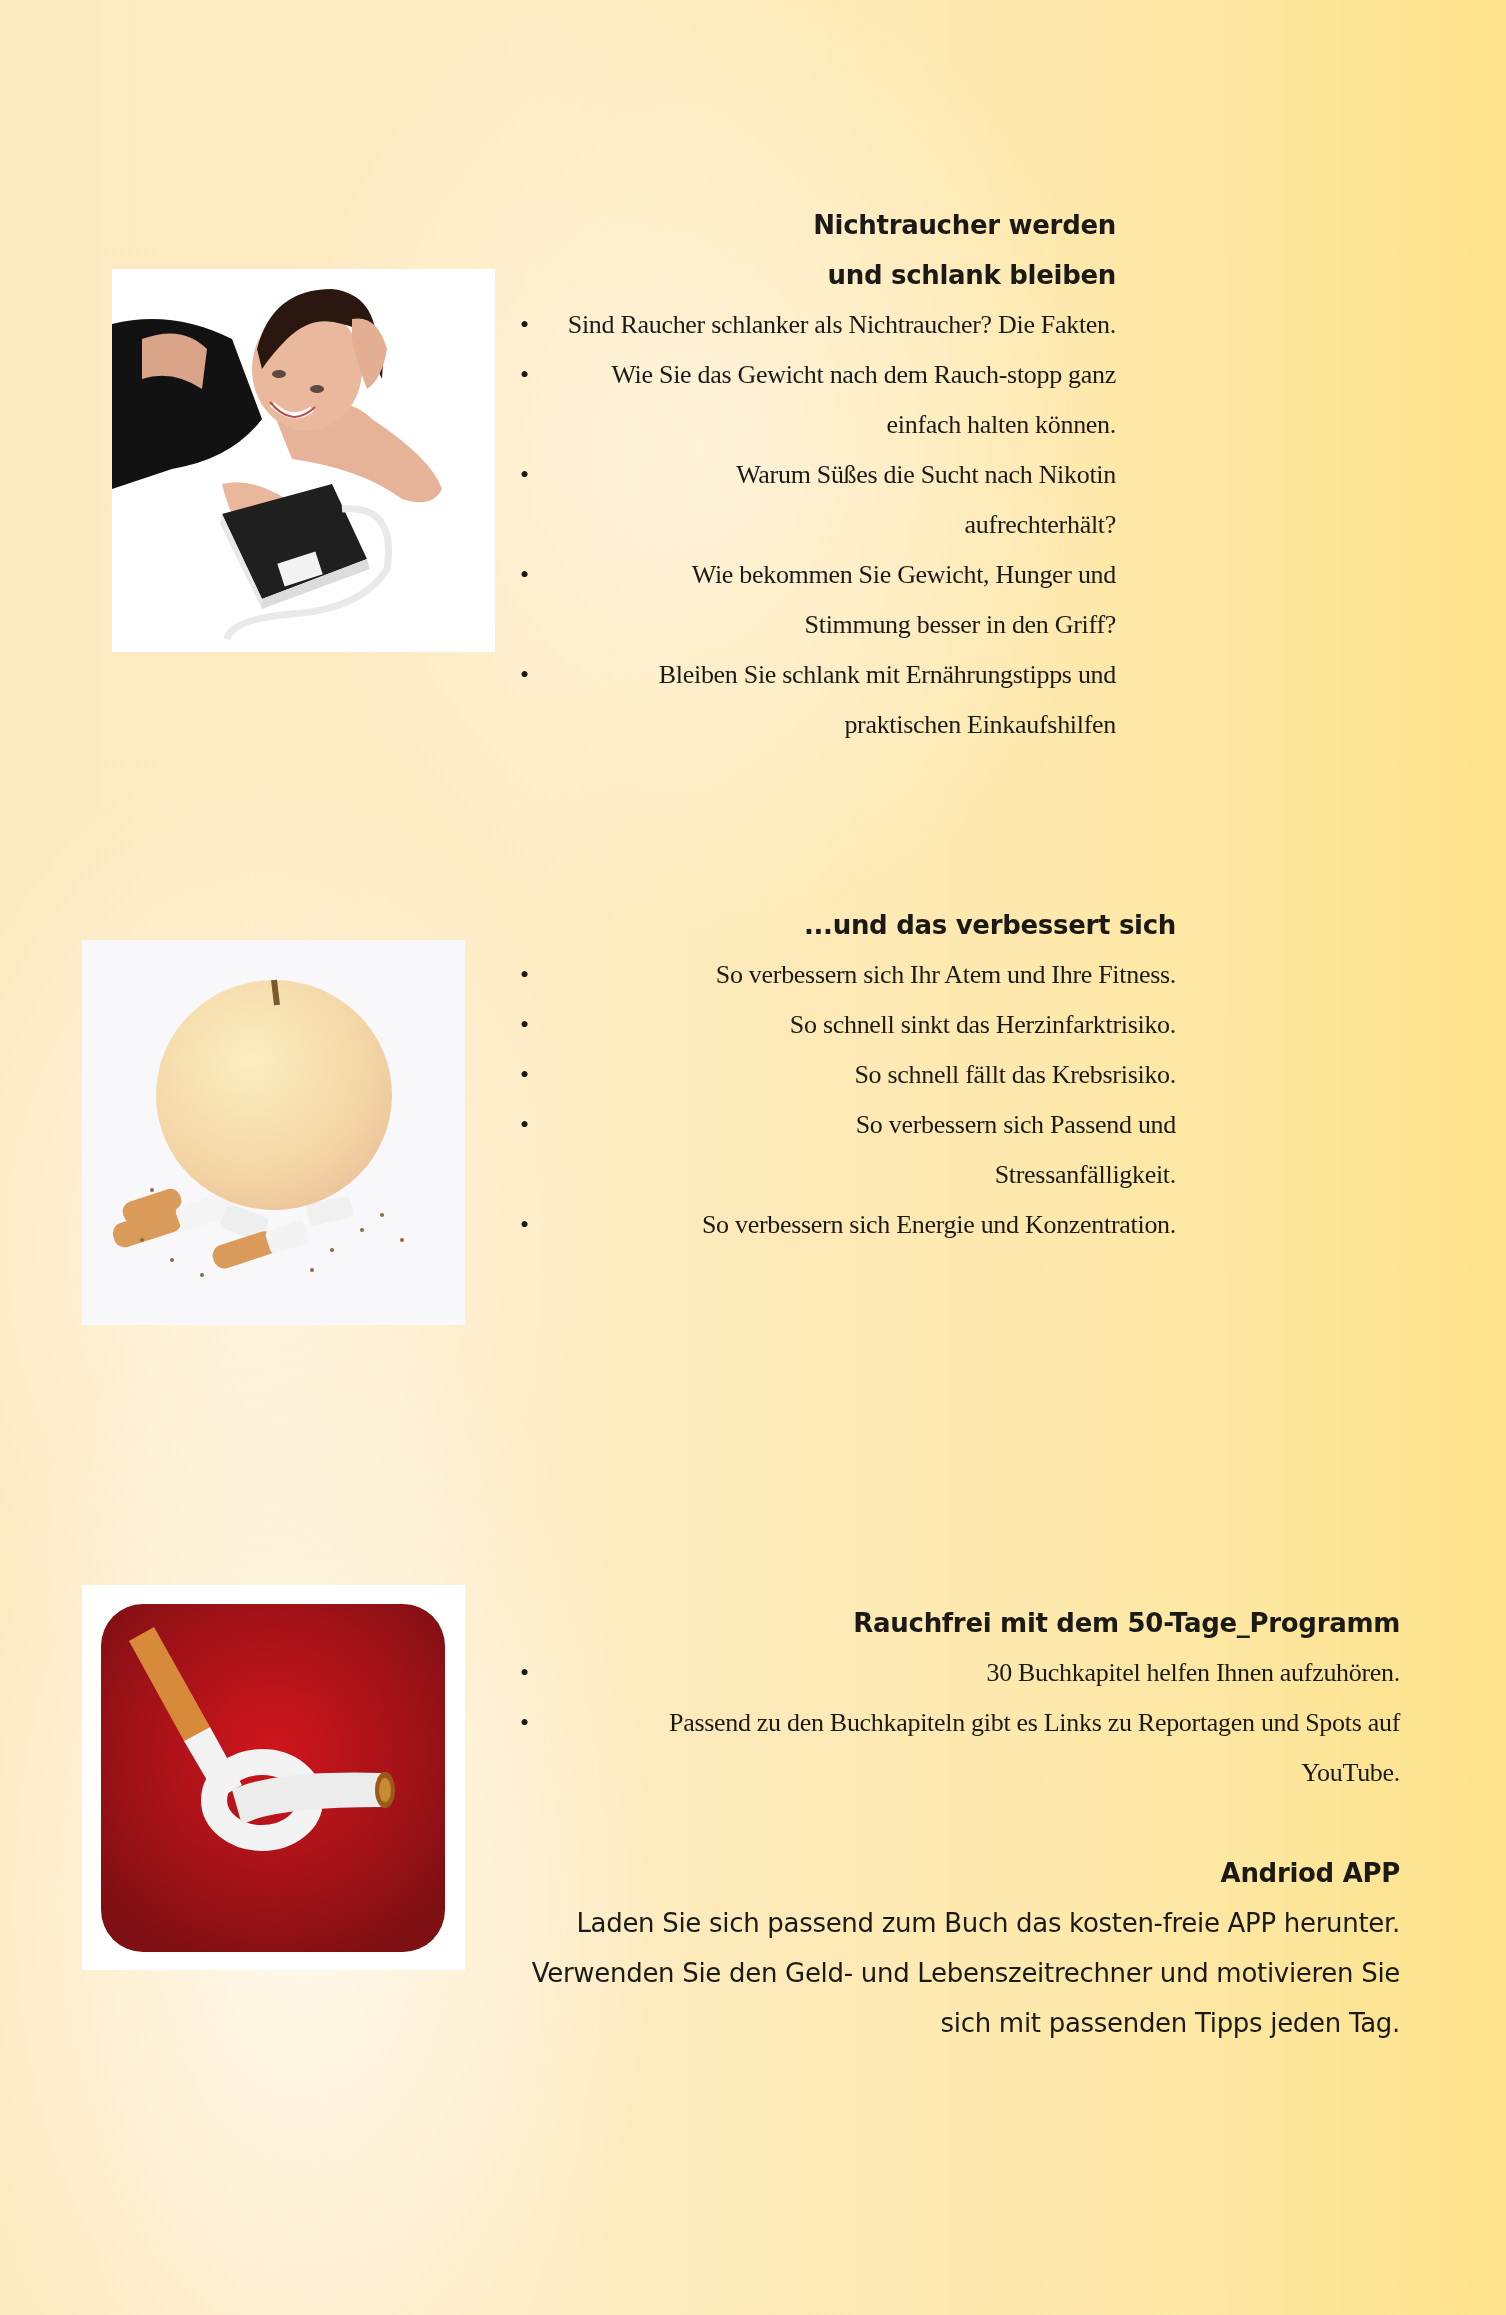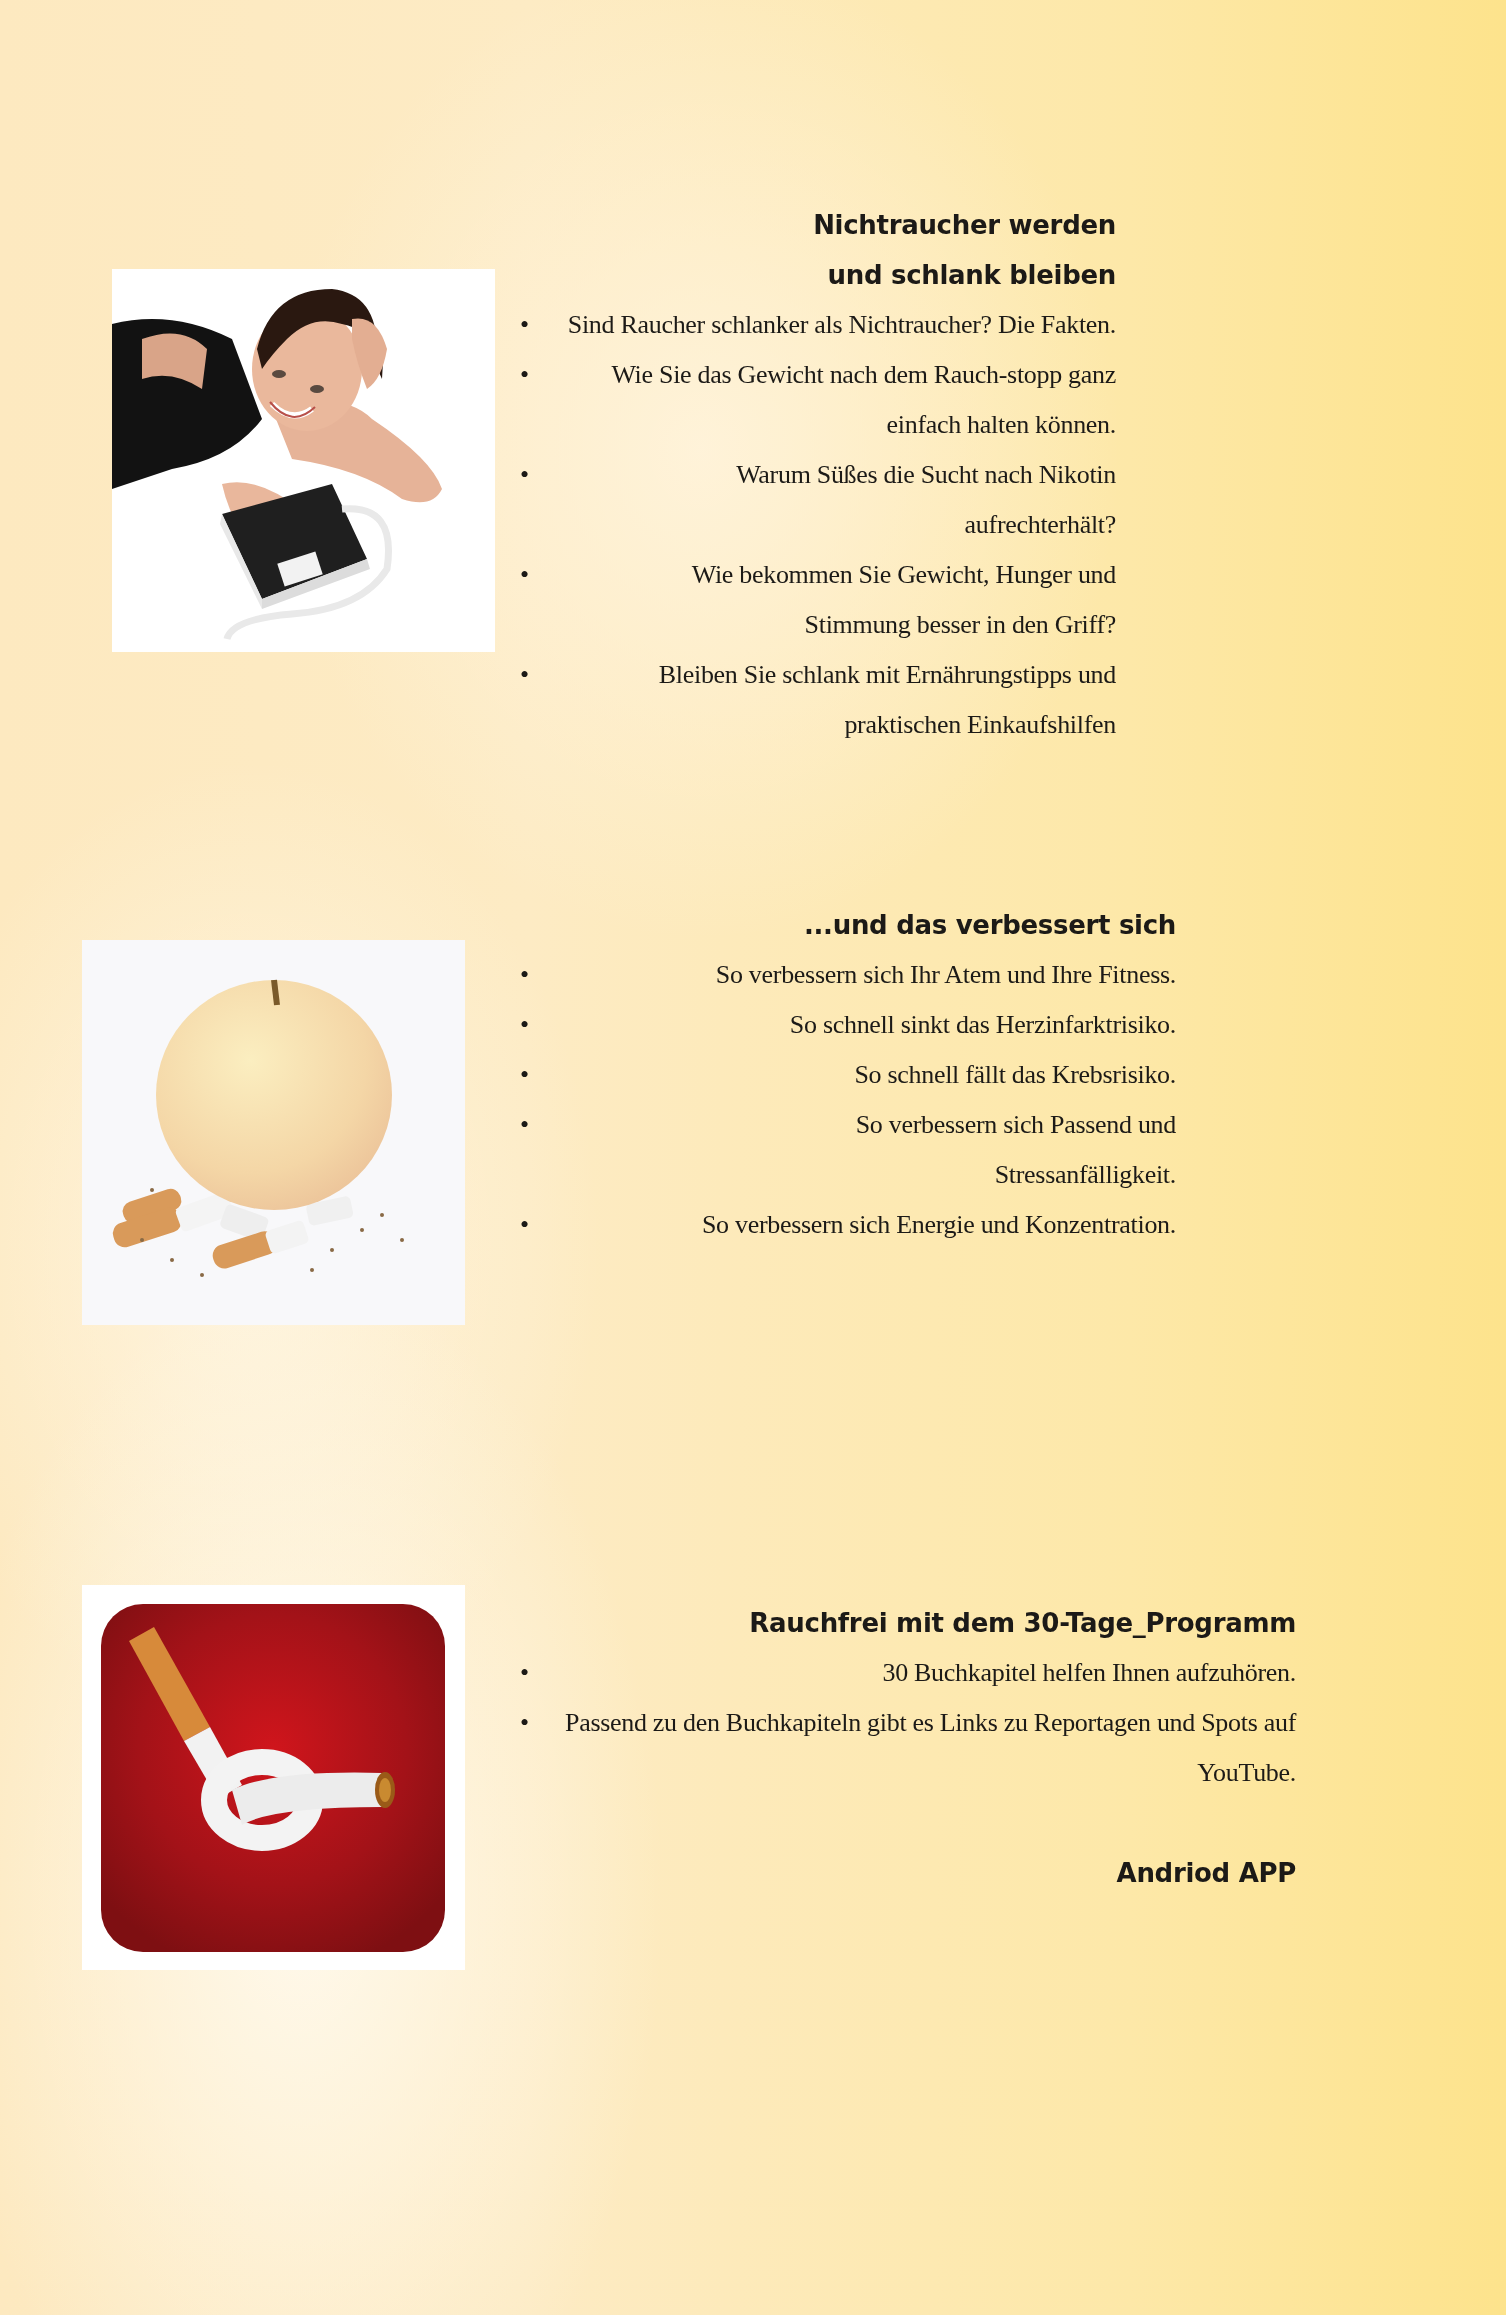--- a/index.html
+++ b/index.html
@@ -155,20 +155,21 @@
     <path d="M102 156 L128 142 L160 200 L136 214 Z" fill="#f2f2f2"></path>
 
     <ellipse cx="180" cy="215" rx="48" ry="38" fill="none" stroke="#f3f3f3" stroke-width="26"></ellipse>
     <path d="M150 205 Q190 185 300 188 L300 222 Q190 222 160 240 Z" fill="#ececec"></path>
 
     <ellipse cx="303" cy="205" rx="10" ry="18" fill="#9a5a18"></ellipse>
     <ellipse cx="303" cy="205" rx="6" ry="12" fill="#c98a30"></ellipse>
   </svg>
 </div>
 <div class="text" style="top:1598px;">
-  <p class="heading">Rauchfrei mit dem 30-Tage_Programm</p>
+  <p class="heading">Rauchfrei mit dem 50-Tage_Programm</p>
   <ul class="bullet-list">
     <li><span style="display:inline-block; width:740px;">30 Buchkapitel helfen Ihnen aufzuhören.</span></li>
     <li><span style="display:inline-block; width:740px;">Passend zu den Buchkapiteln gibt es Links zu Reportagen und Spots auf YouTube.</span></li>
   </ul>
   <div class="gap"></div>
   <p class="heading">Andriod APP</p>
+  <p class="para" style="width:880px;">Laden Sie sich passend zum Buch das kosten-freie APP herunter. Verwenden Sie den Geld- und Lebenszeitrechner und motivieren Sie sich mit passenden Tipps jeden Tag.</p>
 </div>
 
 </body></html>

